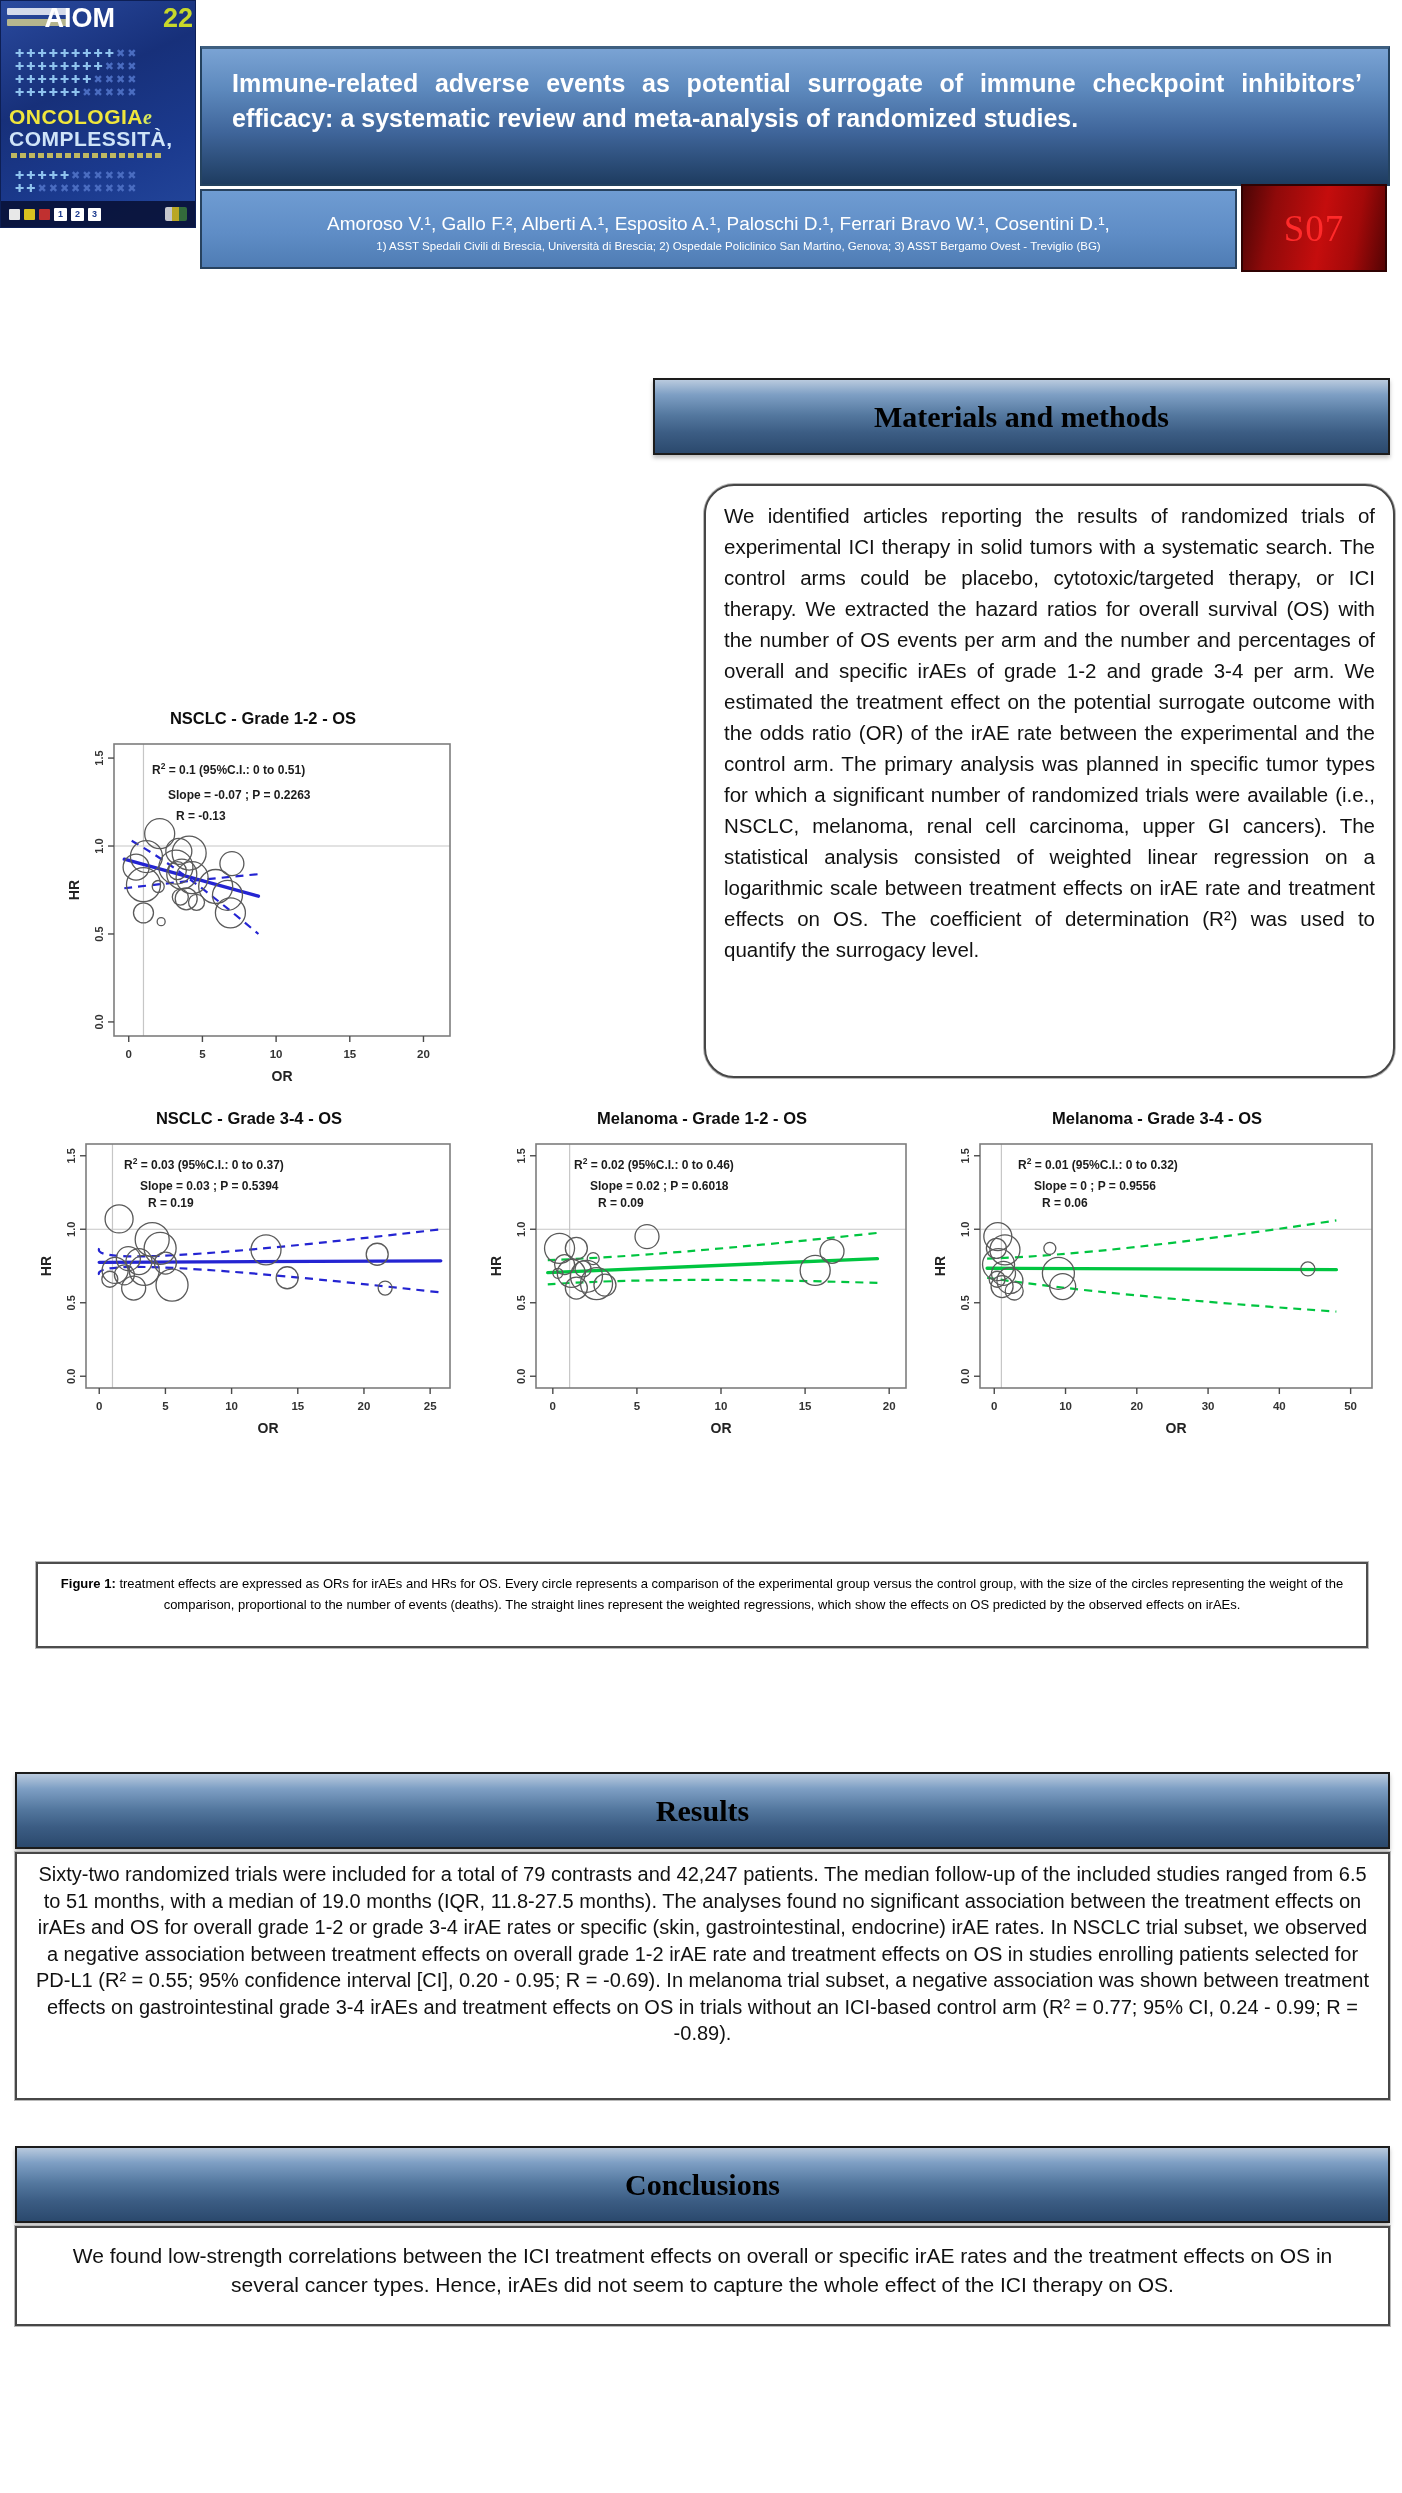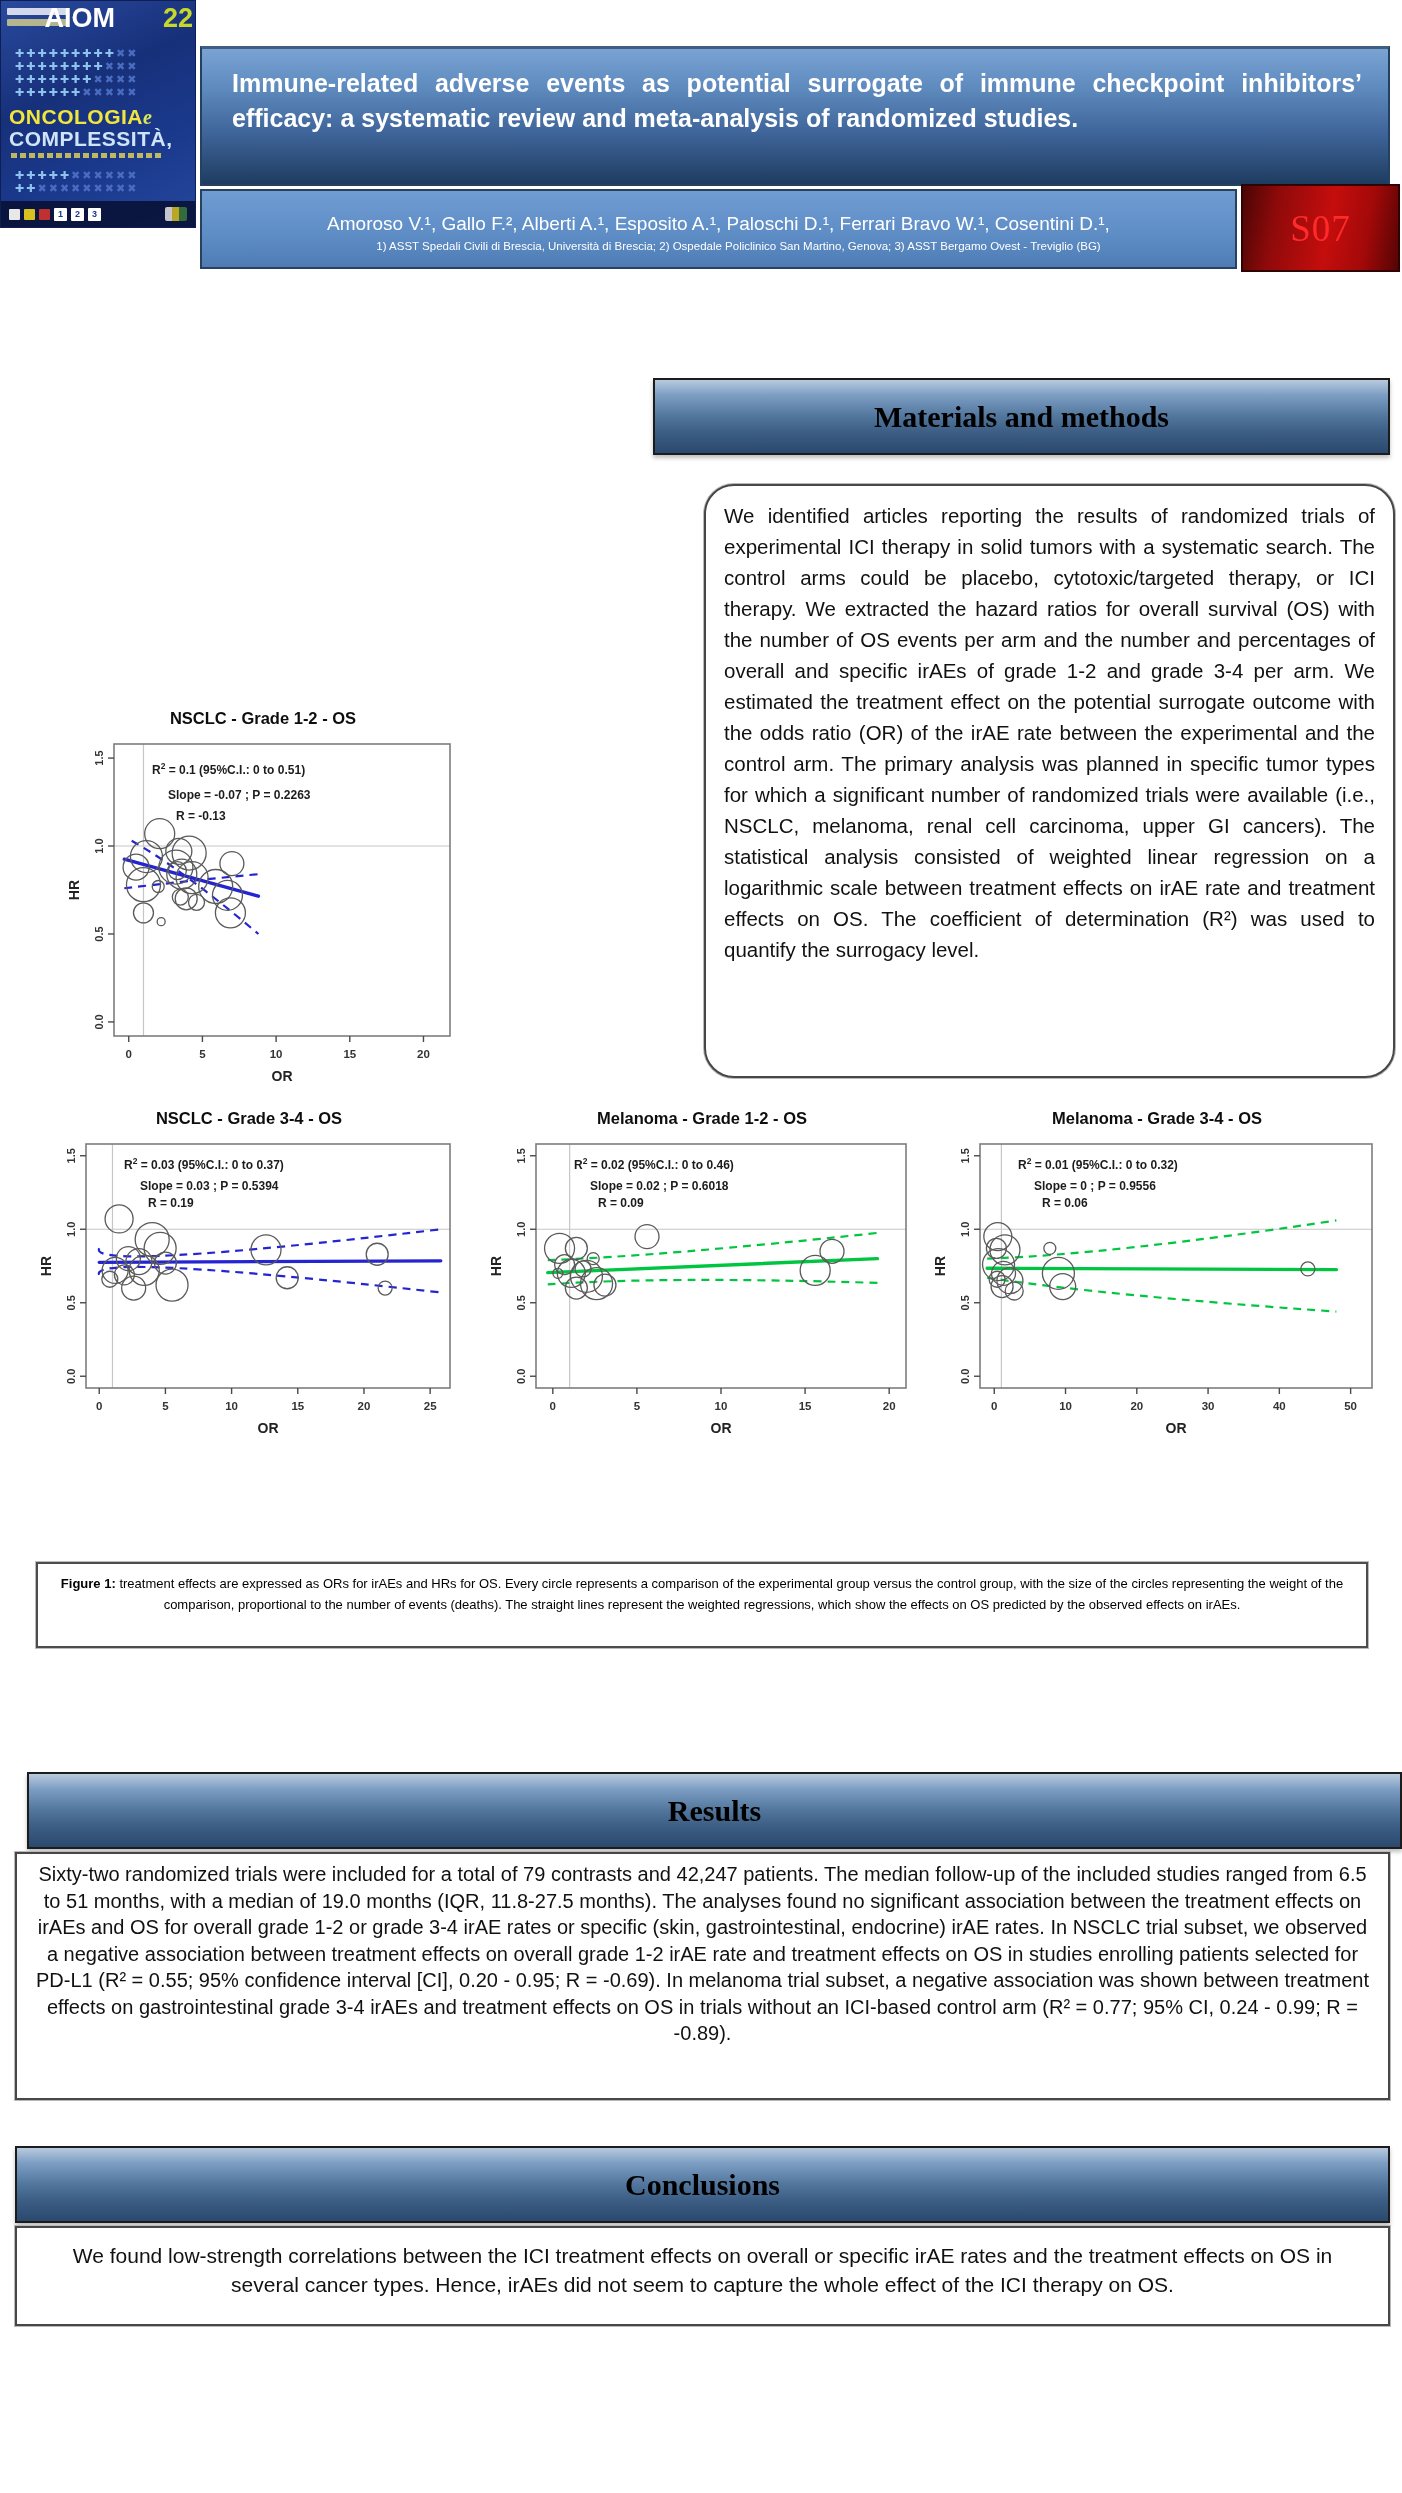--- a/index.html
+++ b/index.html
@@ -38,21 +38,21 @@
     background:linear-gradient(180deg,#7aa3d4 0%,#5d89bd 30%,#3f659a 62%,#1e3c60 100%);
     border:2px solid #24425f;border-top:3px solid #3e5f80;
     padding:17px 26px 0 30px;}
   .title-bar p{margin:0;color:#fff;font-weight:bold;font-size:25px;line-height:35px;
     text-align:justify;}
   .authors-bar{position:absolute;left:200px;top:189px;width:1037px;height:80px;box-sizing:border-box;
     background:linear-gradient(180deg,#6f9cd2 0%,#5f8dc6 55%,#4f7cb4 100%);
     border:2px solid #27425f;padding-top:20px;}
   .authors-bar .a-line{color:#fff;font-size:19px;text-align:center;line-height:26px;}
   .authors-bar .affil{color:#fff;font-size:11.5px;text-align:center;margin-top:3px;margin-left:40px;}
-  .s07-box{position:absolute;left:1241px;top:184px;width:159px;height:88px;box-sizing:border-box;
+  .s07-box{position:absolute;left:1241px;top:184px;width:146px;height:88px;box-sizing:border-box;
     background:linear-gradient(100deg,#4a0505 0%,#8f0a0a 22%,#c50d0d 55%,#a30909 78%,#550404 100%);
     border:2px solid #300202;display:flex;align-items:center;justify-content:center;}
   .s07-box span{font-family:"Liberation Serif",serif;font-size:37px;color:#ff2a2a;letter-spacing:1px;}
 
   
   .section-bar{position:absolute;box-sizing:border-box;height:77px;
     background:linear-gradient(180deg,#b9cade 0%,#7e9fc4 20%,#54789f 48%,#3c5d84 72%,#2b496d 100%);
     border:2px solid #1c1c1c;box-shadow:0 3px 4px rgba(0,0,0,.25);
     display:flex;align-items:center;justify-content:center;}
   .section-bar h2{margin:0;font-family:"Liberation Serif",serif;font-weight:bold;font-size:30px;color:#000;}
@@ -344,21 +344,21 @@
         <text x="90" y="36.98795180722894" font-family="Liberation Sans, sans-serif" font-size="12" font-weight="600" fill="#1c1c1c">R<tspan dy="-5" font-size="8.5">2</tspan><tspan dy="5"> = 0.01  (95%C.I.: 0 to 0.32)</tspan></text>
         <text x="106" y="58.30120481927713" font-family="Liberation Sans, sans-serif" font-size="12" font-weight="600" fill="#1c1c1c">Slope = 0 ;  P = 0.9556</text>
         <text x="114" y="75.20481927710847" font-family="Liberation Sans, sans-serif" font-size="12" font-weight="600" fill="#1c1c1c">R = 0.06</text>
       </svg>
   </figure>
 
   <div class="caption-box">
     <p><b>Figure 1:</b> <span>treatment effects are expressed as ORs for irAEs and HRs for OS. Every circle represents a comparison of the experimental group versus the control group, with the size of the circles representing the weight of the comparison, proportional to the number of events (deaths). The straight lines represent the weighted regressions, which show the effects on OS predicted by the observed effects on irAEs.</span></p>
   </div>
 
-  <div class="section-bar" style="left:15px;top:1772px;width:1375px;margin-left:12px;">
+  <div class="section-bar" style="left:15px;top:1772px;width:1375px;">
     <h2>Results</h2>
   </div>
   <div class="text-box res-box" style="left:15px;top:1852px;width:1375px;height:248px;">
     <p>Sixty-two randomized trials were included for a total of 79 contrasts and 42,247 patients. The median follow-up of the included studies ranged from 6.5 to 51 months, with a median of 19.0 months (IQR, 11.8-27.5 months). The analyses found no significant association between the treatment effects on irAEs and OS for overall grade 1-2 or grade 3-4 irAE rates or specific (skin, gastrointestinal, endocrine) irAE rates. In NSCLC trial subset, we observed a negative association between treatment effects on overall grade 1-2 irAE rate and treatment effects on OS in studies enrolling patients selected for PD-L1 (R² = 0.55; 95% confidence interval [CI], 0.20 - 0.95; R = -0.69). In melanoma trial subset, a negative association was shown between treatment effects on gastrointestinal grade 3-4 irAEs and treatment effects on OS in trials without an ICI-based control arm (R² = 0.77; 95% CI, 0.24 - 0.99; R = -0.89).</p>
   </div>
 
   <div class="section-bar" style="left:15px;top:2146px;width:1375px;">
     <h2>Conclusions</h2>
   </div>
   <div class="text-box con-box" style="left:15px;top:2226px;width:1375px;height:100px;">

